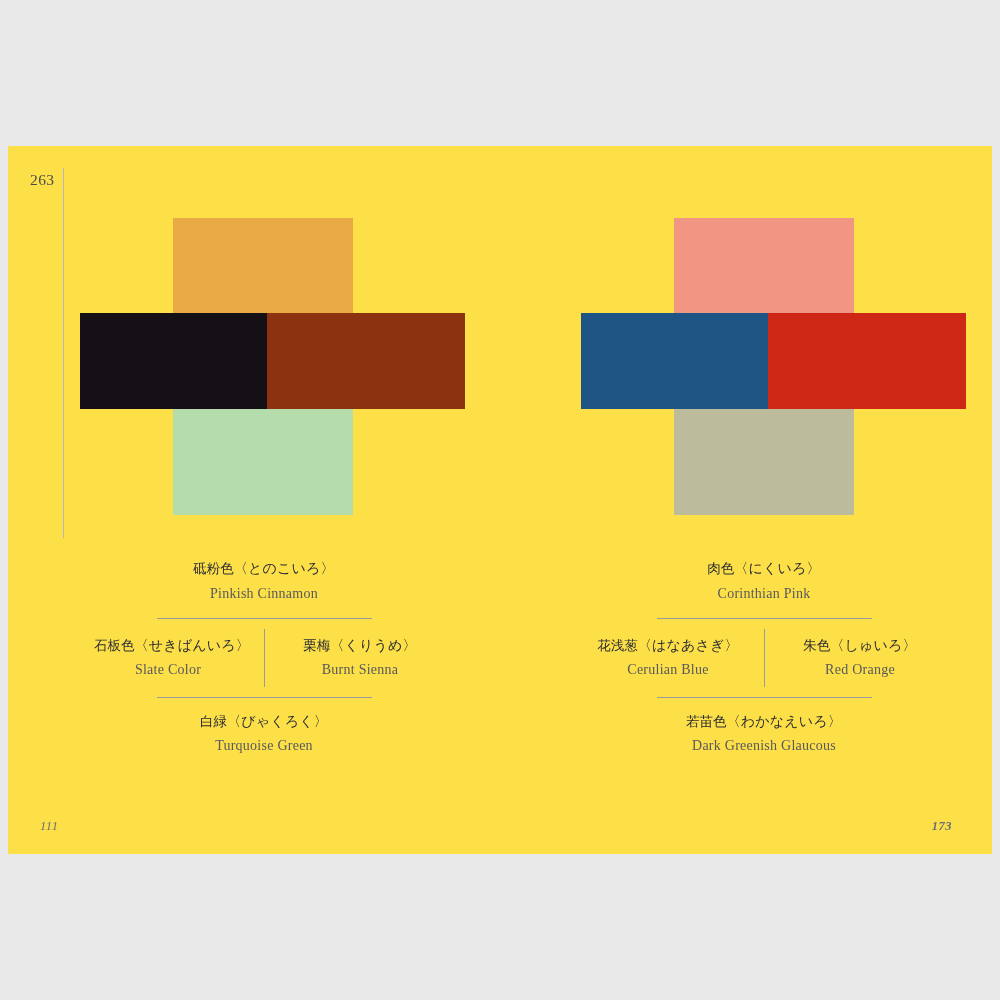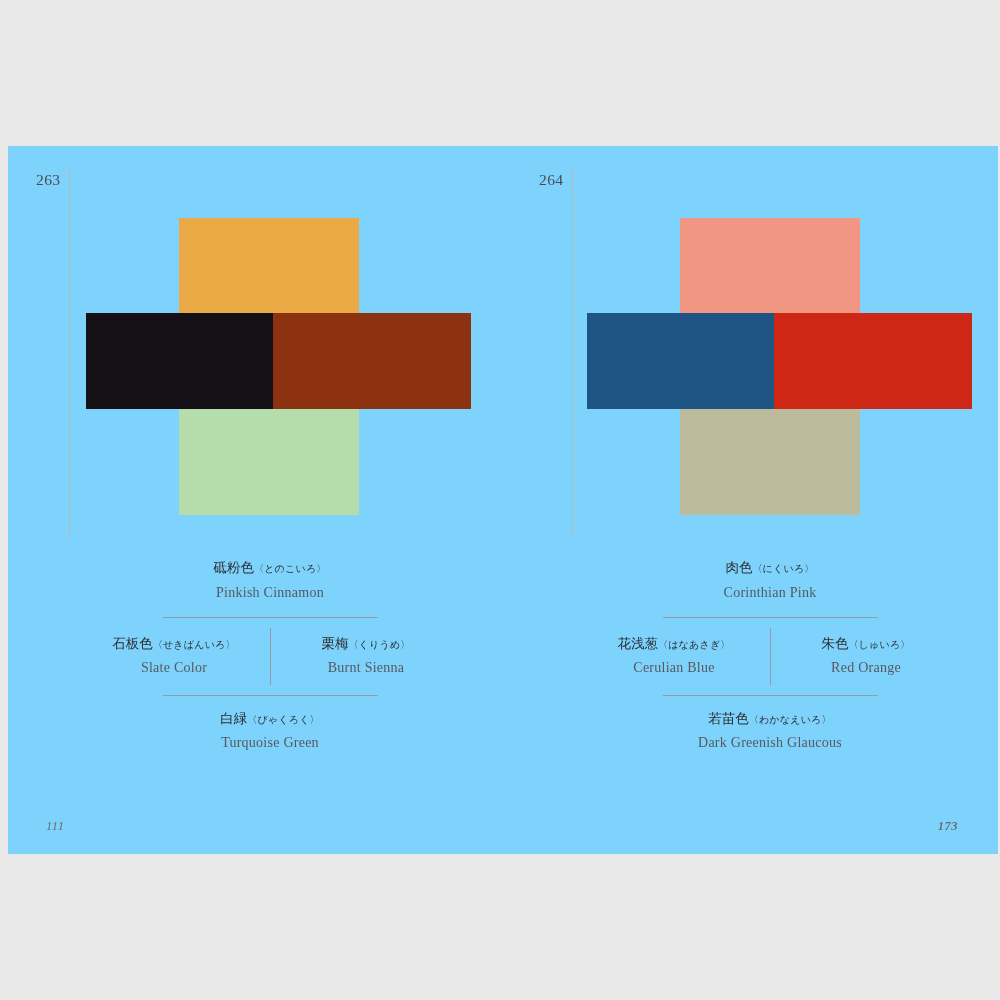--- a/index.html
+++ b/index.html
@@ -112,21 +112,21 @@
   }
 
   .lab-jp {
     font-size: 13.5px;
     color: #2c2c33;
     line-height: 1.45;
     white-space: nowrap;
     font-family: "DejaVu Sans", "Liberation Sans", sans-serif;
   }
   .lab-jp .kana {
-    font-size: 10px;
+    font-size: 14px;
     letter-spacing: 0.2px;
   }
   .lab-en {
     font-size: 14px;
     color: #58585f;
     line-height: 1.45;
     margin-top: 5px;
     letter-spacing: 0.25px;
     white-space: nowrap;
     font-family: "Liberation Serif", "DejaVu Serif", serif;
@@ -176,21 +176,21 @@
     color: #6e6e75;
     letter-spacing: 0.5px;
     font-family: "Liberation Serif", "DejaVu Serif", serif;
   }
   .page-left .folio { left: 32px; }
   .page-right .folio { right: 40px; font-weight: bold; }
 </style>
 </head>
 <body style="background: rgb(233, 233, 233);">
 
-<div class="spread" style="background: #7dd3fc; padding-left: 6px;">
+<div class="spread" style="background: #fde047;">
 
   <div class="page page-left">
 
     <div class="fig-head">
       <div class="fig-num">263</div>
       <div class="fig-rule"></div>
     </div>
 
     <div class="cross">
       <div class="blk blk-top" style="background-color: rgb(233, 169, 68);"></div>
@@ -236,24 +236,20 @@
         <div class="lab-en">Turquoise Green</div>
       </div>
 
     </div>
 
     <div class="folio">111</div>
   </div>
 
   <div class="page page-right">
 
-    <div class="fig-head">
-      <div class="fig-num">264</div>
-      <div class="fig-rule"></div>
-    </div>
 
     <div class="cross">
       <div class="blk blk-top" style="background-color: rgb(242, 150, 132);"></div>
       <div class="blk blk-bottom" style="background-color: rgb(188, 188, 156);"></div>
       <div class="blk blk-left" style="background-color: rgb(30, 85, 133);"></div>
       <div class="blk blk-right" style="background-color: rgb(206, 39, 21);"></div>
     </div>
 
     <div class="labels">
 

